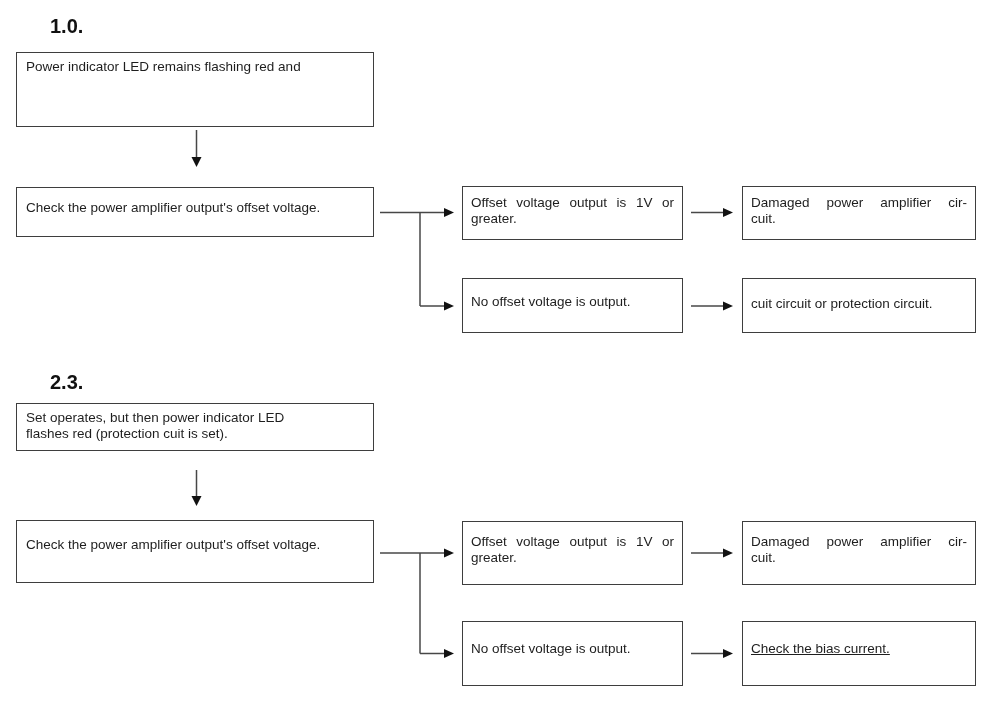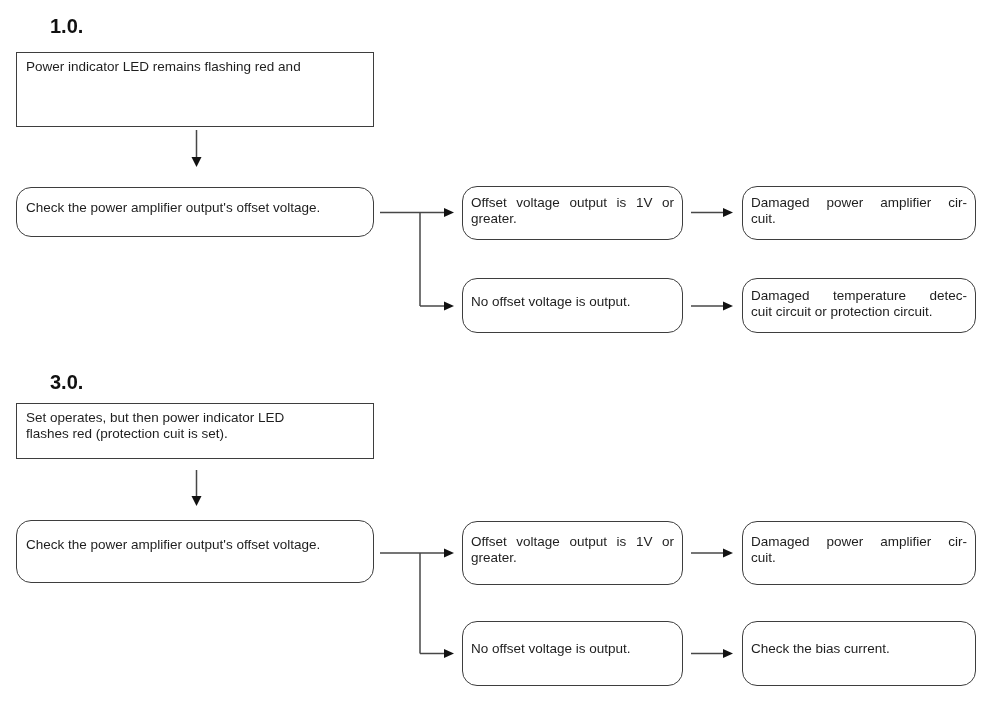--- a/index.html
+++ b/index.html
@@ -20,39 +20,39 @@
     line-height: 24px;
   }
   .box {
     position: absolute;
     box-sizing: border-box;
     border: 1.5px solid #3e3e3e;
     background: #ffffff;
     font-size: 13.5px;
     line-height: 16px;
   }
-  .vc { display: flex; flex-direction: column; justify-content: center; border-radius: 15px; }
+  .vc { display: flex; flex-direction: column; justify-content: center; }
   .ln { width: 100%; }
   .just { text-align: justify; text-align-last: justify; }
 
   
   .bx-a1 { left: 16px;  top: 52px;  width: 358px; height: 75px; padding: 6px 9px; }
   .bx-a2 { left: 16px;  top: 187px; width: 358px; height: 50px; padding: 0 9px 9px; }
   .bx-b1 { left: 462px; top: 186px; width: 221px; height: 54px; padding: 0 8px 4px; }
   .bx-c1 { left: 742px; top: 186px; width: 234px; height: 54px; padding: 0 8px 4px; }
   .bx-b2 { left: 462px; top: 278px; width: 221px; height: 55px; padding: 0 8px 8px; }
   .bx-c2 { left: 742px; top: 278px; width: 234px; height: 55px; padding: 0 8px 4px; }
 
   
-  .bx-d1 { left: 16px;  top: 403px; width: 358px; height: 56px; padding: 6px 9px; }
+  .bx-d1 { left: 16px;  top: 403px; width: 358px; height: 48px; padding: 6px 9px; }
   .bx-d2 { left: 16px;  top: 520px; width: 358px; height: 63px; padding: 0 9px 14px; }
   .bx-e1 { left: 462px; top: 521px; width: 221px; height: 64px; padding: 0 8px 6px; }
   .bx-f1 { left: 742px; top: 521px; width: 234px; height: 64px; padding: 0 8px 6px; }
   .bx-e2 { left: 462px; top: 621px; width: 221px; height: 65px; padding: 0 8px 10px; }
-  .bx-f2 { left: 742px; top: 621px; width: 234px; height: 65px; padding: 0 8px 10px; }
+  .bx-f2 { left: 742px; top: 621px; width: 234px; height: 65px; padding: 0 8px 10px; text-decoration: underline; }
 
   .connectors {
     position: absolute;
     left: 0; top: 0;
     width: 1000px; height: 714px;
     pointer-events: none;
   }
   .connectors line, .connectors polyline {
     stroke: #474747;
     stroke-width: 1.5;
@@ -84,27 +84,26 @@
     <div class="box vc bx-c1">
       <div class="ln just">Damaged power amplifier cir-</div>
       <div class="ln">cuit.</div>
     </div>
 
     <div class="box vc bx-b2">
       <div class="ln">No offset voltage is output.</div>
     </div>
 
     <div class="box vc bx-c2">
-      <div class="ln just">Damaged temperature detec-</div>
       <div class="ln">cuit circuit or protection circuit.</div>
     </div>
   </div>
 
   <div>
-    <div class="heading" style="left:50px; top:370px;">3.0.</div>
+    <div class="heading" style="left:50px; top:370px;">2.3.</div>
 
     <div class="box bx-d1">
       <div class="ln">Set operates, but then power indicator LED</div>
       <div class="ln">flashes red (protection cuit is set).</div>
     </div>
 
     <div class="box vc bx-d2">
       <div class="ln">Check the power amplifier output's offset voltage.</div>
     </div>
 

